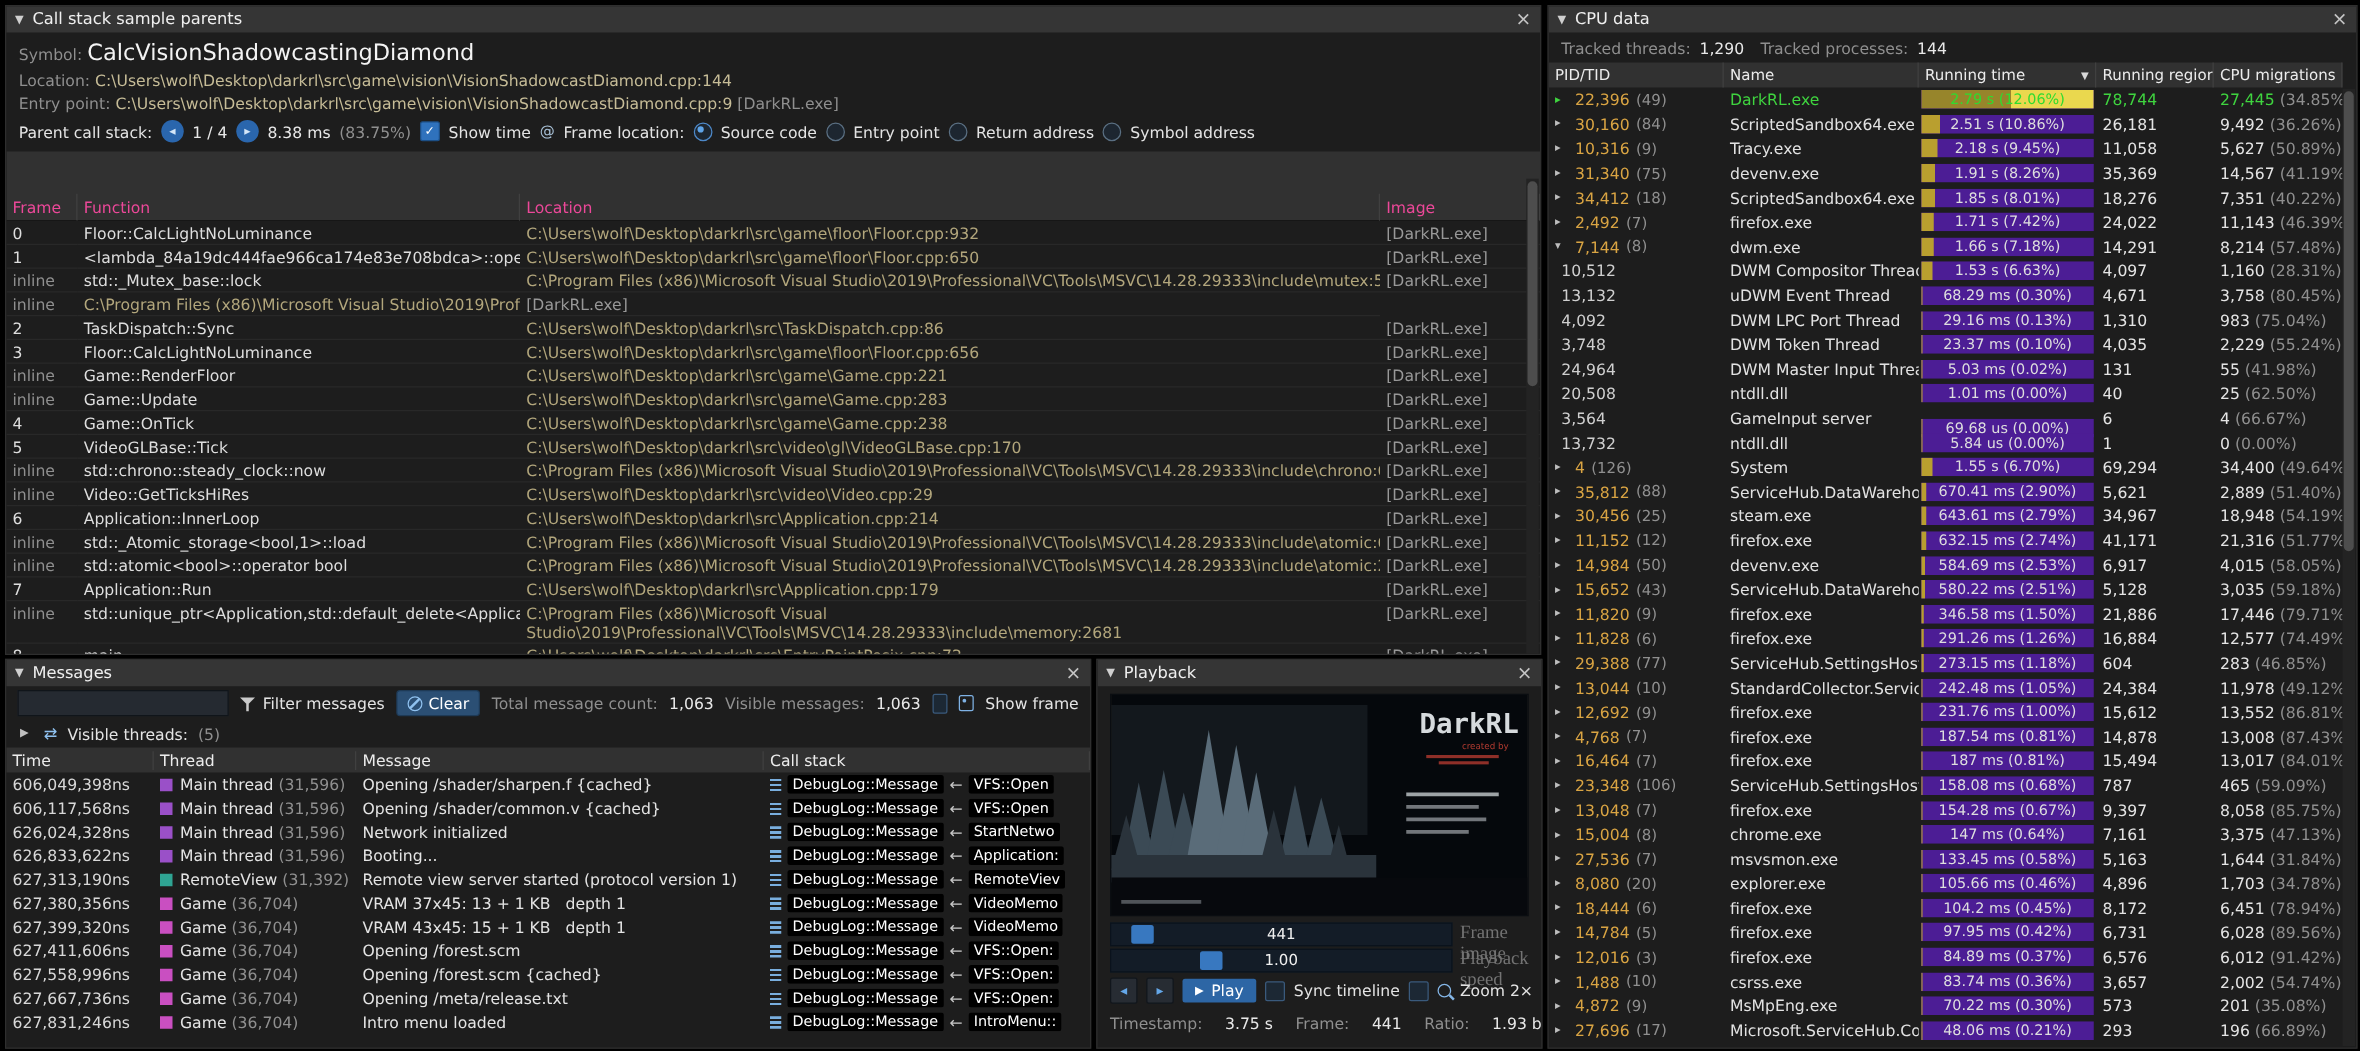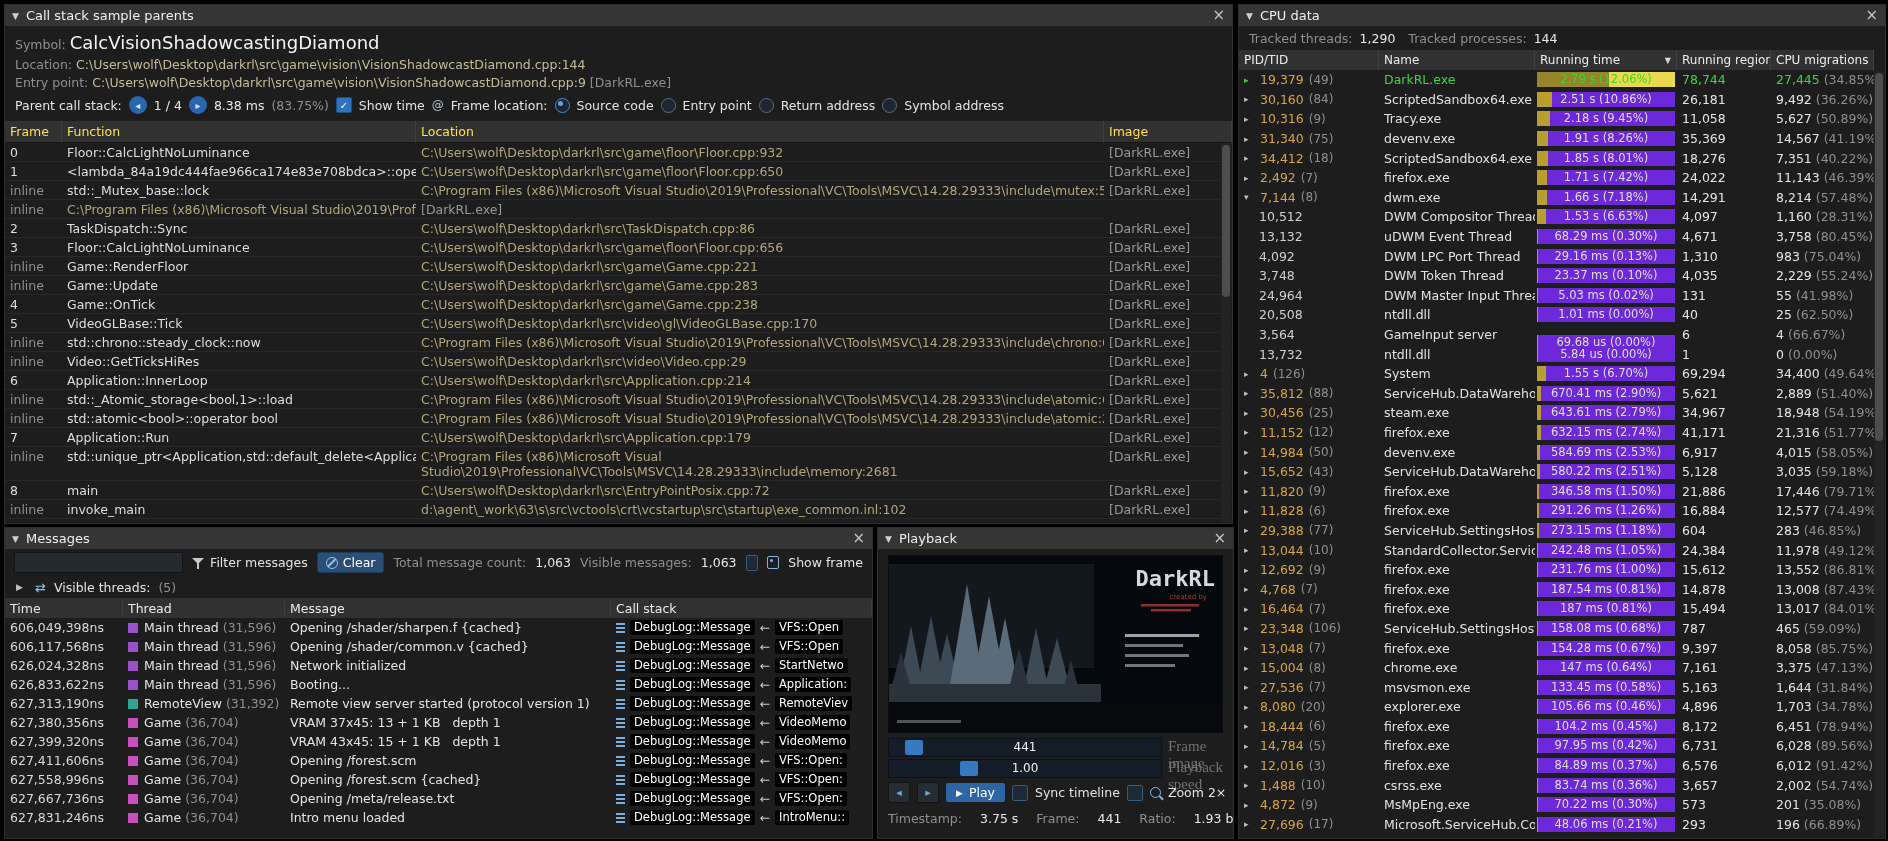--- a/index.html
+++ b/index.html
@@ -30,21 +30,21 @@
   .radio{width:13px;height:13px;border-radius:50%;border:1.5px solid #5a6f82;background:#1d2630;display:inline-block;position:relative;}
   .radio.sel{border-color:#4d88c8;}
   .radio.sel::after{content:'';position:absolute;left:2.5px;top:2.5px;width:5px;height:5px;border-radius:50%;background:#5fa4e8;}
   .at-icon{color:#a9c2d8;font-size:12px;}
   .cs-table{flex:1;margin-top:3px;overflow:hidden;position:relative;}
   .cs-row{display:grid;grid-template-columns:57px 354px 688px 1fr;align-items:stretch;}
   .cs-row .cell{padding:2px 5px 1px;border-bottom:1px solid #282828;font-size:12.5px;line-height:15px;
     white-space:nowrap;overflow:hidden;}
   .cs-row.wrap .cell{white-space:normal;}
   .cs-head{background:#313131;}
-  .cs-head .cell{border-bottom:1px solid #161616;border-right:1px solid #404040;color:#fde047;padding:3px 5px;}
+  .cs-head .cell{border-bottom:1px solid #161616;border-right:1px solid #404040;color:#ec4899;padding:3px 5px;margin-top:34px;}
   .cs-row .fn{color:#dedede;}
   .cs-row .loc{color:#b2a67c;}
   .cs-row .img{color:#989898;}
   .cs-row .frame{color:#dedede;}
   .cs-row .frame.inline{color:#8f8f8f;}
 
   
   .sbar{position:absolute;right:1px;width:10px;background:#232323;}
   .sbar .handle{position:absolute;left:1px;right:1px;background:#4d4d4d;border-radius:4px;}
 
@@ -94,24 +94,24 @@
   .cpu-grid{display:grid;grid-template-columns:140px 156px 142px 94px 1fr;align-items:center;}
   .cpu-head{background:#313131;height:20px;font-size:12px;}
   .cpu-head .cell{color:#ececec;border-right:1px solid #404040;padding:0 5px;height:100%;display:flex;align-items:center;overflow:hidden;white-space:nowrap;}
   .cpu-rows{flex:1;overflow:hidden;position:relative;margin-right:11px;}
   .cpu-row{height:19.6px;font-size:12.5px;}
   .cpu-row .cell{padding:0 5px;white-space:nowrap;overflow:hidden;}
   .pidc{display:flex;align-items:center;gap:5px;}
   .exp{width:11px;flex:0 0 11px;color:#bdbdbd;font-size:9px;}
   .pid{color:#d9a443;}
   .cnt{font-size:12px;}
-  .cpu-row.child .pidc{padding-left:20px;}
+  .cpu-row.child .pidc{padding-left:10px;}
   .cpu-row.child .pid{color:#cfcfcf;}
   .cpu-row .name{color:#e2e2e2;}
-  .bar{position:relative;height:15px;background:#6d28d9;overflow:hidden;margin:0 2px;}
+  .bar{position:relative;height:15px;background:#4c1d95;overflow:hidden;margin:0 2px;}
   .bar i{position:absolute;left:0;top:0;bottom:0;background:#b99f2f;}
   .bar b{position:absolute;inset:0;font-weight:normal;text-align:center;font-size:11.5px;line-height:15px;color:#dedede;white-space:nowrap;}
   .cpu-row.sel .exp,.cpu-row.sel .name,.cpu-row.sel .regions,.cpu-row.sel .migr{color:#3fd43f;}
   .cpu-row.sel .bar i{background:linear-gradient(90deg,#97852b 0%,#97852b 52%,#ead84e 52%,#ead84e 100%);}
   .cpu-row.sel .bar b{color:#2fdc2f;}
   .sort-ico{margin-left:auto;font-size:8px;color:#d8d8d8;}
 </style>
 </head>
 <body>
 
@@ -482,21 +482,21 @@
       <span>Running time</span>
       <span class="sort-ico">▼</span>
     </div>
     <div class="cell">Running regions</div>
     <div class="cell">CPU migrations</div>
   </div>
   <div class="cpu-rows" id="cpu-rows">
       <div class="cpu-grid cpu-row sel">
         <div class="cell pidc">
           <span class="exp">▸</span>
-          <span class="pid">19,379</span>
+          <span class="pid">22,396</span>
           <span class="dim cnt">(49)</span>
         </div>
         <div class="cell name">DarkRL.exe</div>
         <div class="cell" style="padding: 0px;">
           <div class="bar">
             <i style="width: 100%;"></i>
             <b>2.79 s (12.06%)</b>
           </div>
         </div>
         <div class="cell regions">78,744</div>

